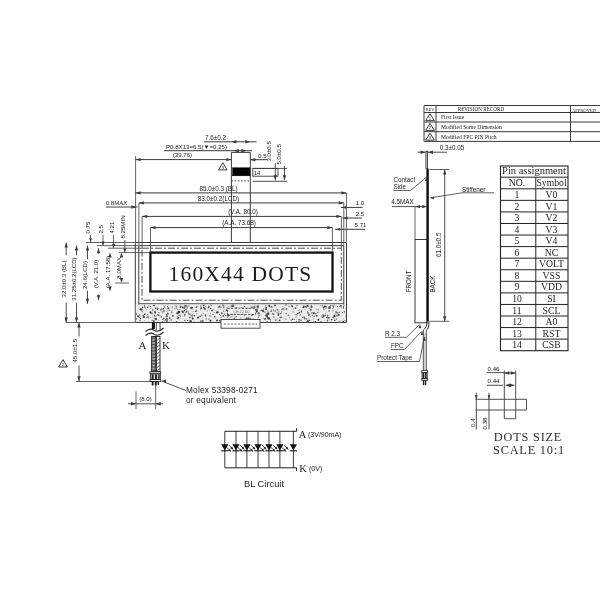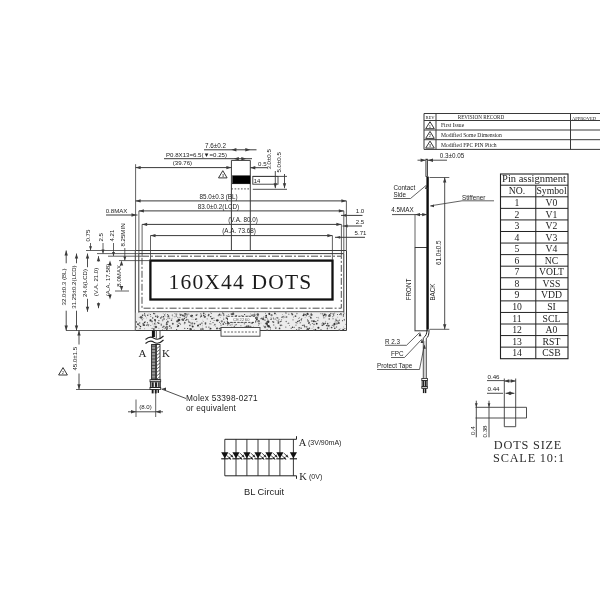--- a/index.html
+++ b/index.html
@@ -1,16 +1,16 @@
 <!DOCTYPE html>
 <html><head>
 <meta charset="utf-8">
 <style>
 html,body{margin:0;padding:0;background:#ffffff;}
-#sheet{width:600px;height:512px;position:relative;margin-top:8px;}
+#sheet{width:600px;height:512px;position:relative;}
 </style>
 </head>
 <body>
 
 <div id="sheet">
 <svg width="600" height="600" viewBox="0 0 600 600" xmlns="http://www.w3.org/2000/svg">
 <rect x="0" y="0" width="600" height="600" fill="#ffffff"></rect>
 
 <g>
 <line x1="424" y1="105.5" x2="600" y2="105.5" stroke="#3a3a3a" stroke-width="1" stroke-linecap="butt"></line>

